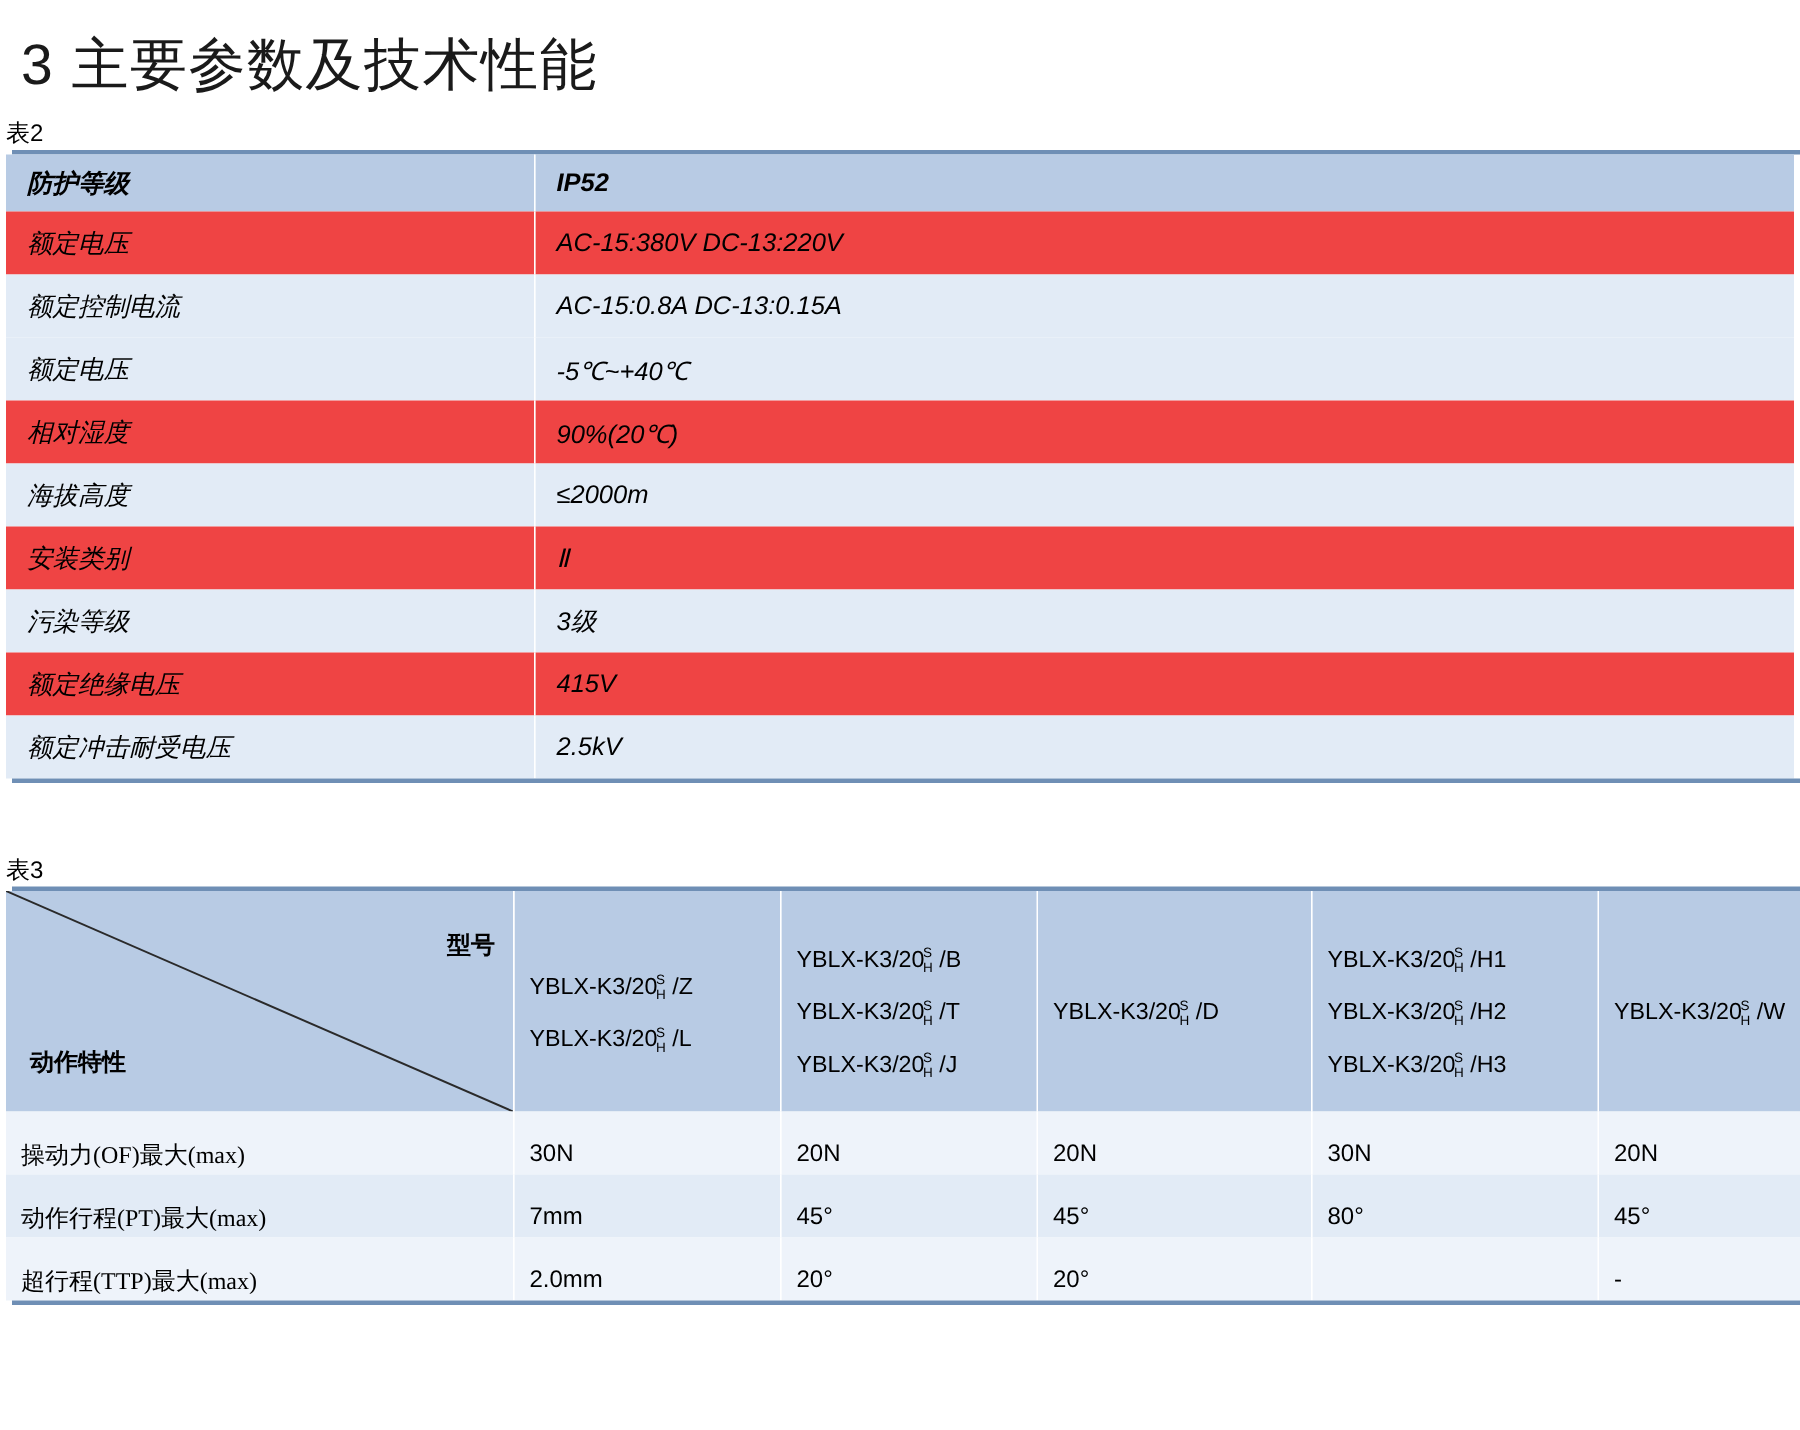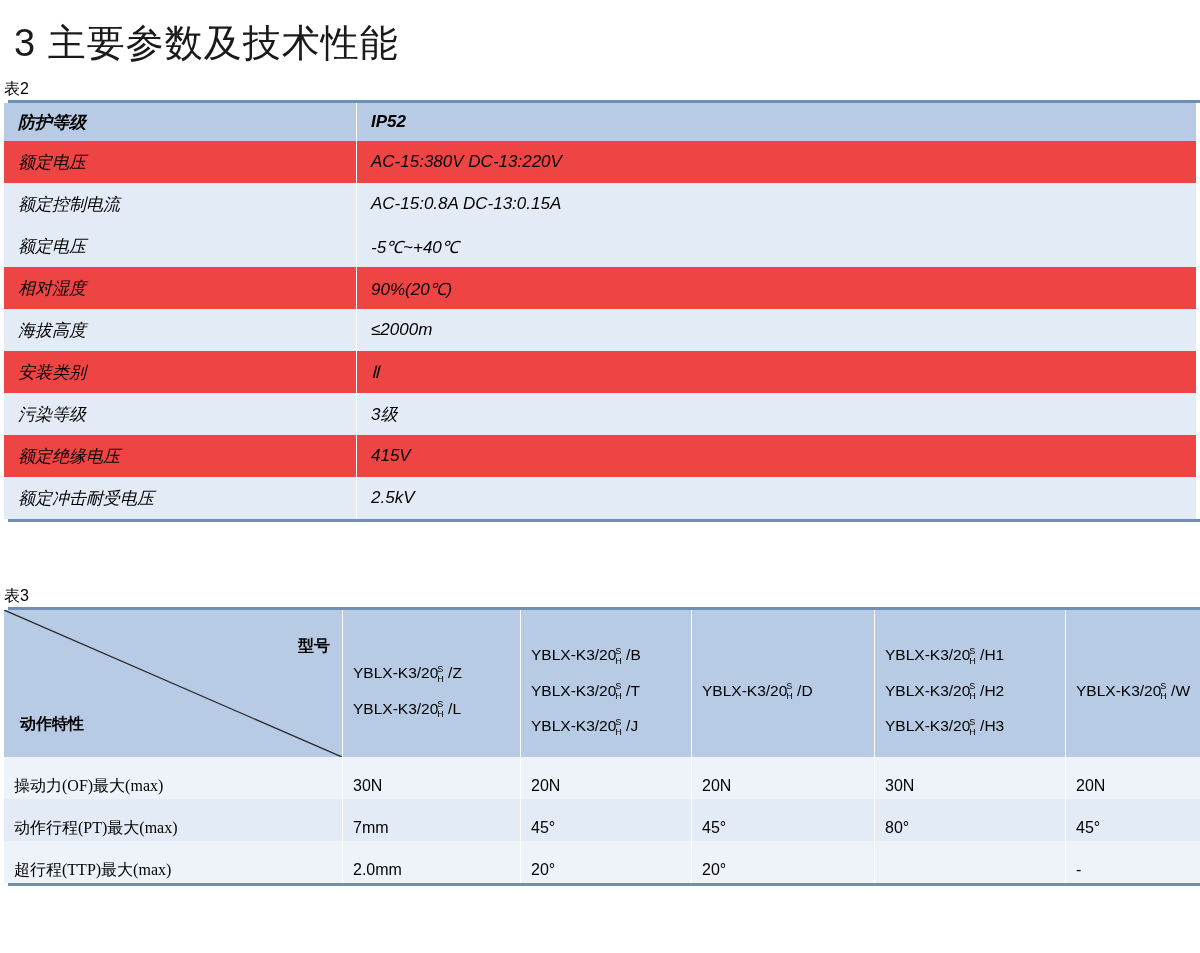--- a/index.html
+++ b/index.html
@@ -79,21 +79,21 @@
   }
   .t2-bottomline {
     height: 3px;
     background: #6f8fb5;
     width: 1192px;
     margin: 0 4px;
   }
 
   
   .t3-wrap {
-    margin-top: 64px;
+    margin-top: 48px;
     padding: 0 4px;
   }
   .t3-topline {
     height: 3px;
     background: #6f8fb5;
     width: 1192px;
     margin: 0 4px;
   }
   .t3-bottomline {
     height: 3px;

